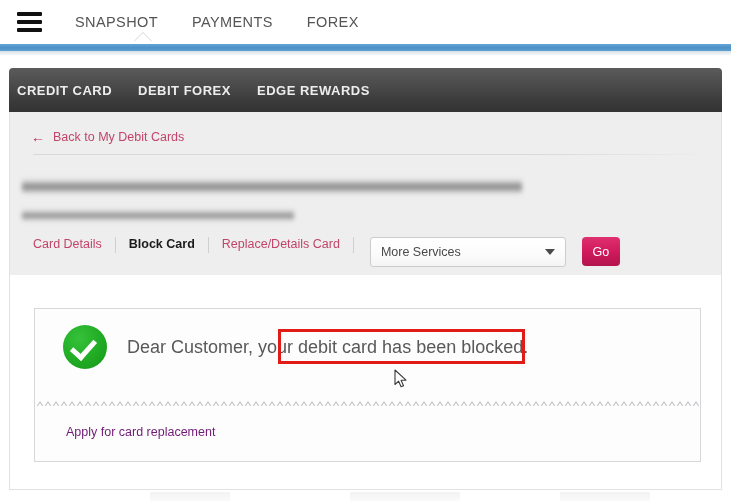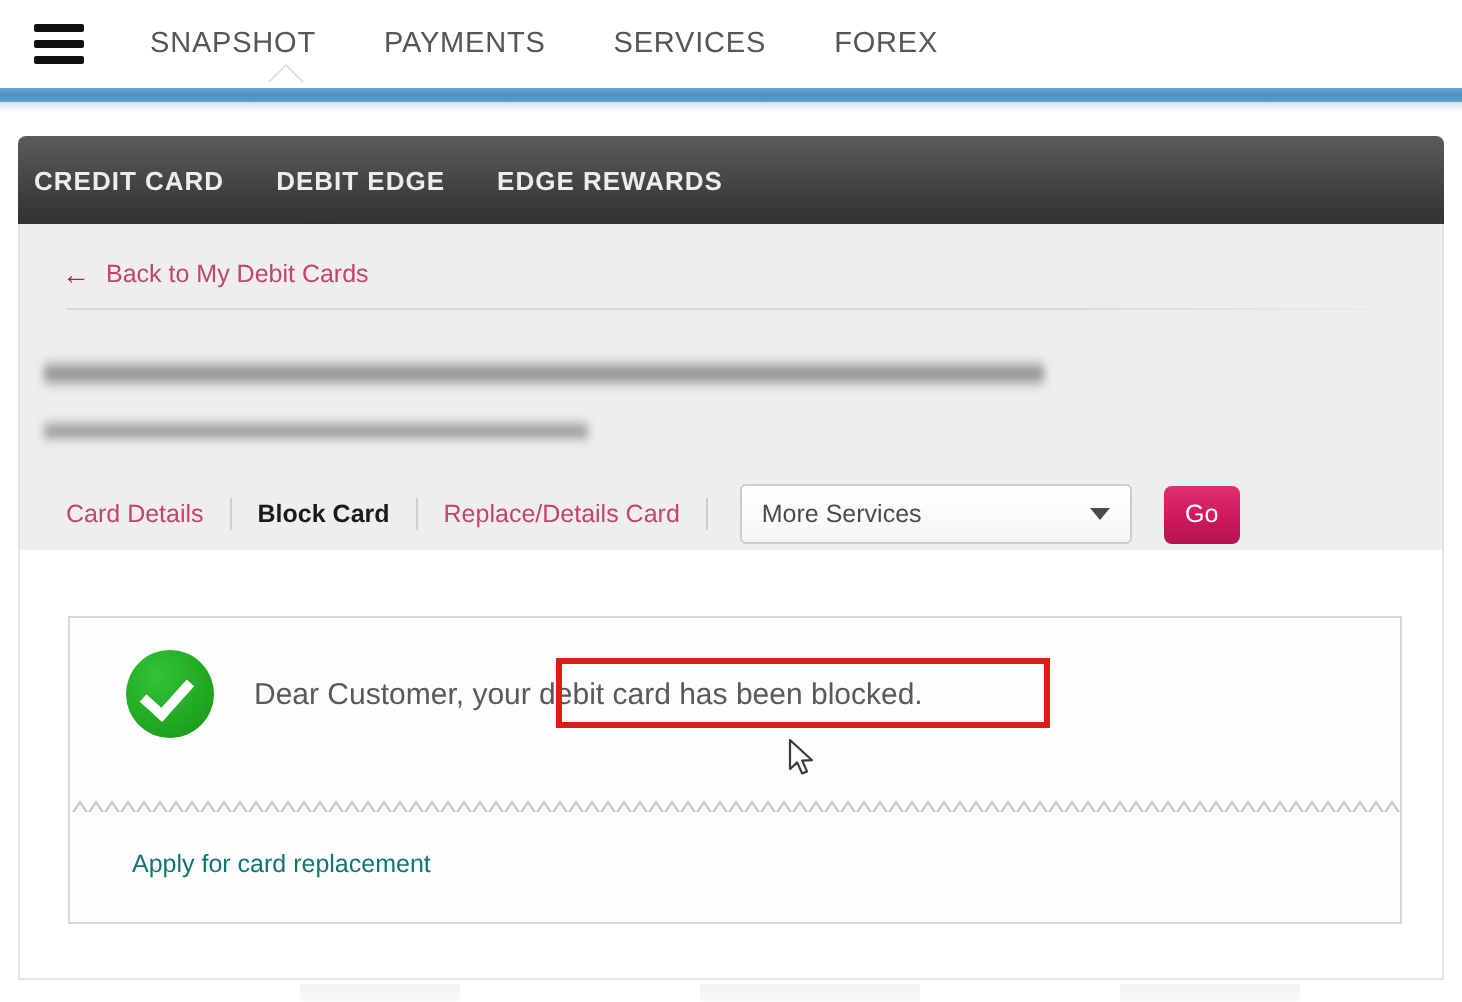--- a/index.html
+++ b/index.html
@@ -167,21 +167,21 @@
       #f2f2f2 0%, #d8d8d8 20%, #a2a2a2 45%, #989898 62%, #d0d0d0 84%, #f1f1f1 100%);
   }
 
   
   .action-row {
     position: absolute;
     left: 9px; top: 237px;
     width: 713px;
     height: 40px;
     display: flex;
-    align-items: center;
+    align-items: flex-start;
   }
   .tablink {
     font-size: 12.5px;
     color: #c2446a;
     padding: 0 13px;
     cursor: pointer;
     white-space: nowrap;
   }
   .tablink.first { padding-left: 24px; }
   .tablink.active {
@@ -283,21 +283,21 @@
     position: absolute;
     left: 13px; top: 10px;
     width: 10px;
     height: 19px;
     border-right: 5px solid #ffffff;
     border-bottom: 5px solid #ffffff;
     transform: rotate(42deg);
   }
   .msg-text {
     margin-left: 20px;
-    font-size: 15px;
+    font-size: 18px;
     color: #595959;
     white-space: nowrap;
   }
   .highlight-box {
     position: absolute;
     left: 243px; top: 20px;
     width: 247px;
     height: 35px;
     border: 3px solid #e11b15;
     box-sizing: border-box;
@@ -307,21 +307,21 @@
     position: absolute;
     left: 1px; top: 87px;
     width: 665px;
     height: 10px;
     overflow: hidden;
   }
   .apply-link {
     position: absolute;
     left: 31px; top: 116px;
     font-size: 12.5px;
-    color: #0f766e;
+    color: #701a75;
     cursor: pointer;
   }
 
   
   .cursor {
     position: absolute;
     left: 394px; top: 369px;
     width: 14px;
     height: 20px;
     pointer-events: none;
@@ -348,30 +348,29 @@
 <div class="page">
 
   <div class="topnav">
     <div class="hamburger">
       <span></span>
       <span></span>
       <span></span>
     </div>
     <div class="topnav-item">SNAPSHOT</div>
     <div class="topnav-item">PAYMENTS</div>
-    <div class="topnav-item">SERVICES</div>
     <div class="topnav-item">FOREX</div>
   </div>
   <div class="blueband"></div>
   <div class="blueband-shadow"></div>
 
   <div class="subnav-wrap">
     <div class="subnav">
       <div class="subnav-item">CREDIT CARD</div>
-      <div class="subnav-item">DEBIT EDGE</div>
+      <div class="subnav-item">DEBIT FOREX</div>
       <div class="subnav-item">EDGE REWARDS</div>
     </div>
     <div class="subnav-caret"></div>
   </div>
 
   <div class="gray-area">
     <div class="back-link">
       <span class="back-arrow">←</span>
       <span class="back-text">Back to My Debit Cards</span>
     </div>

